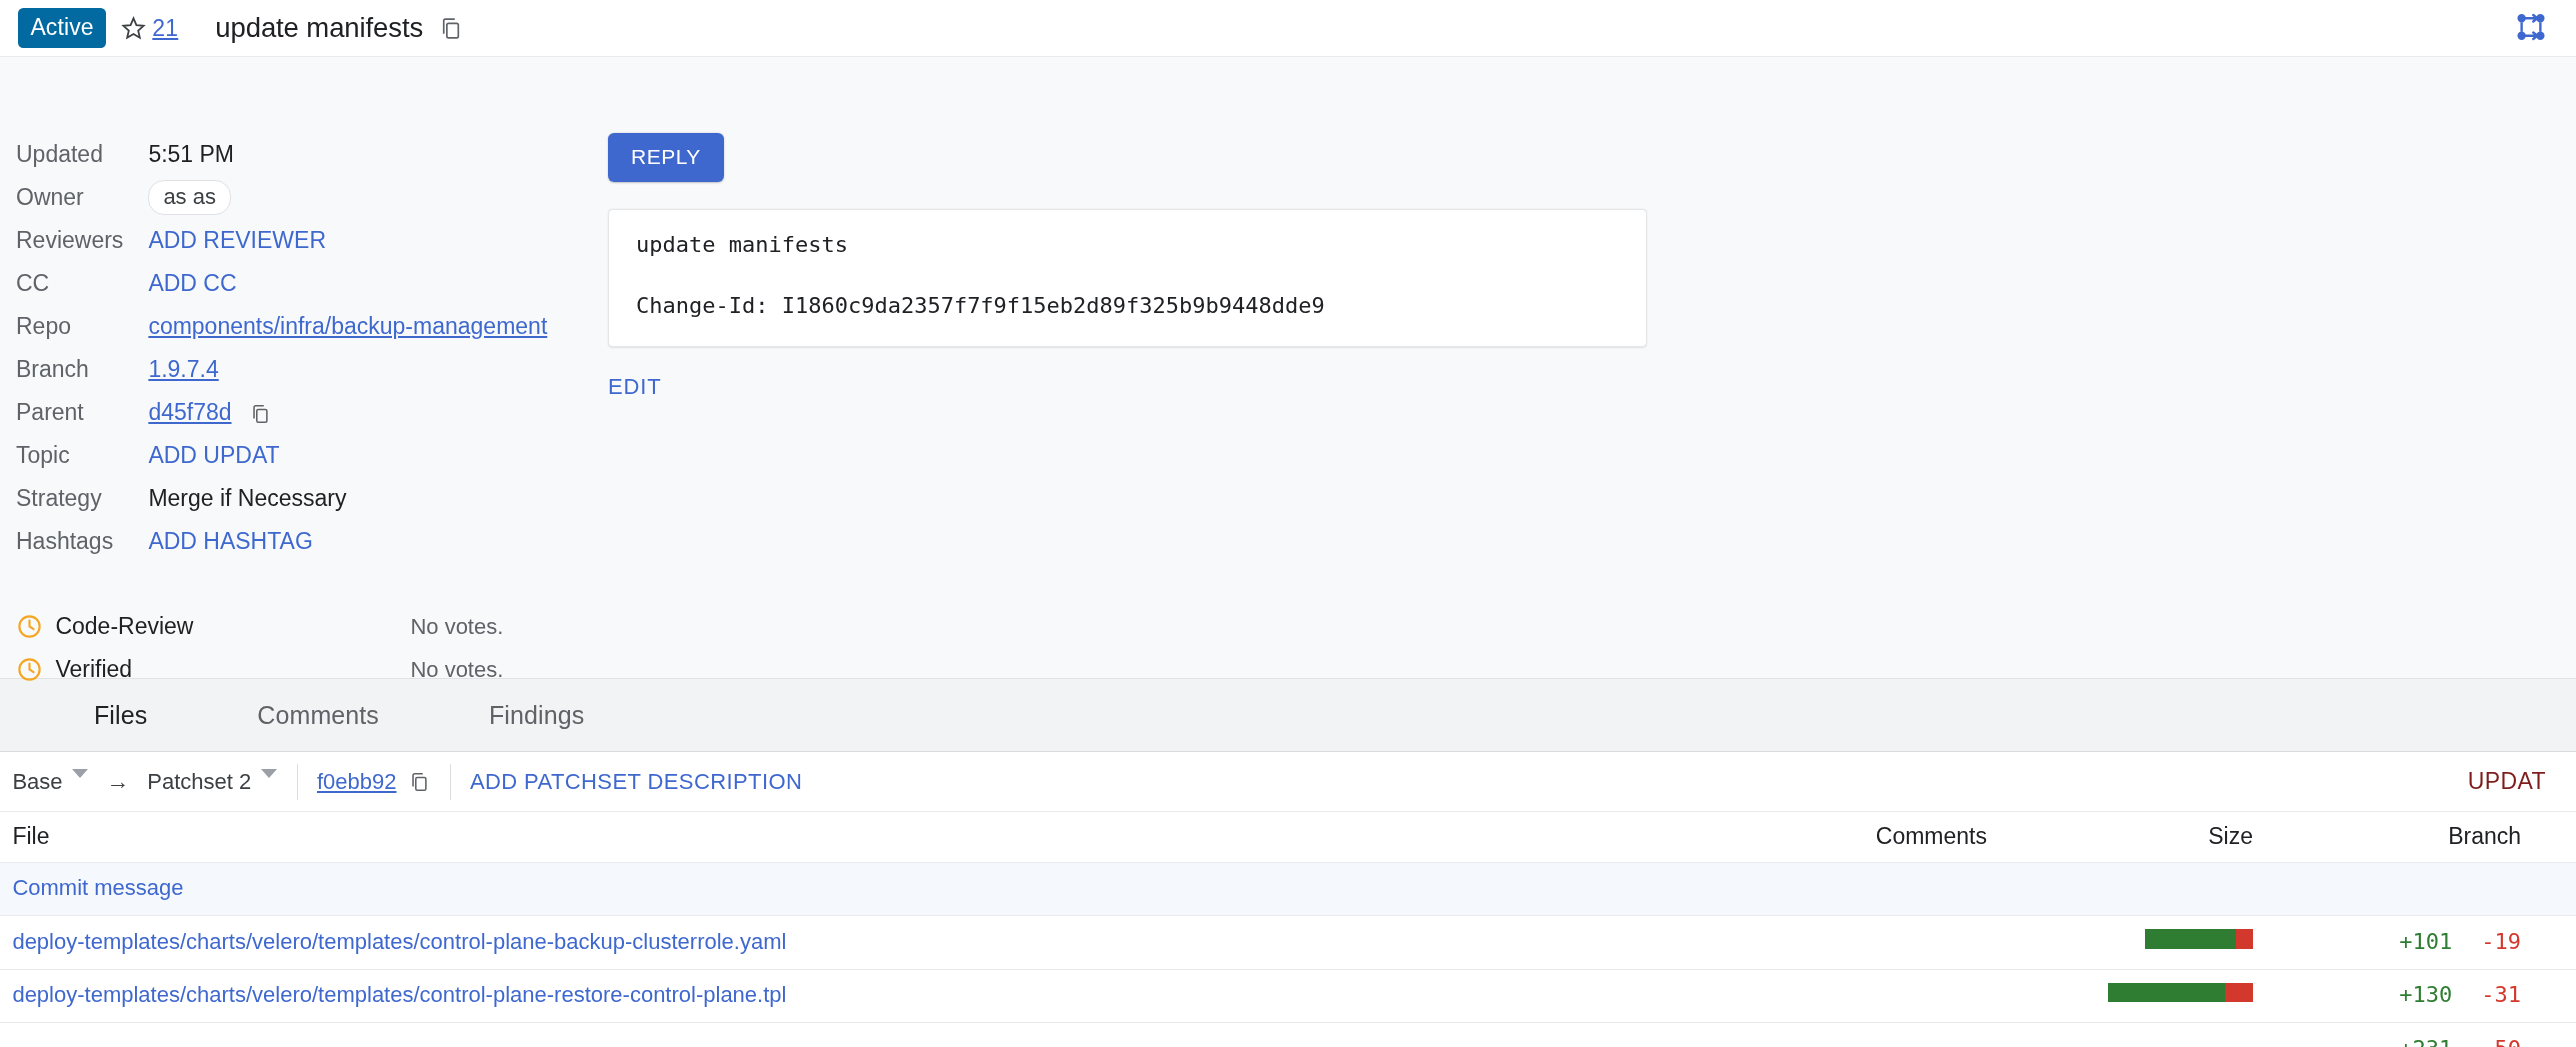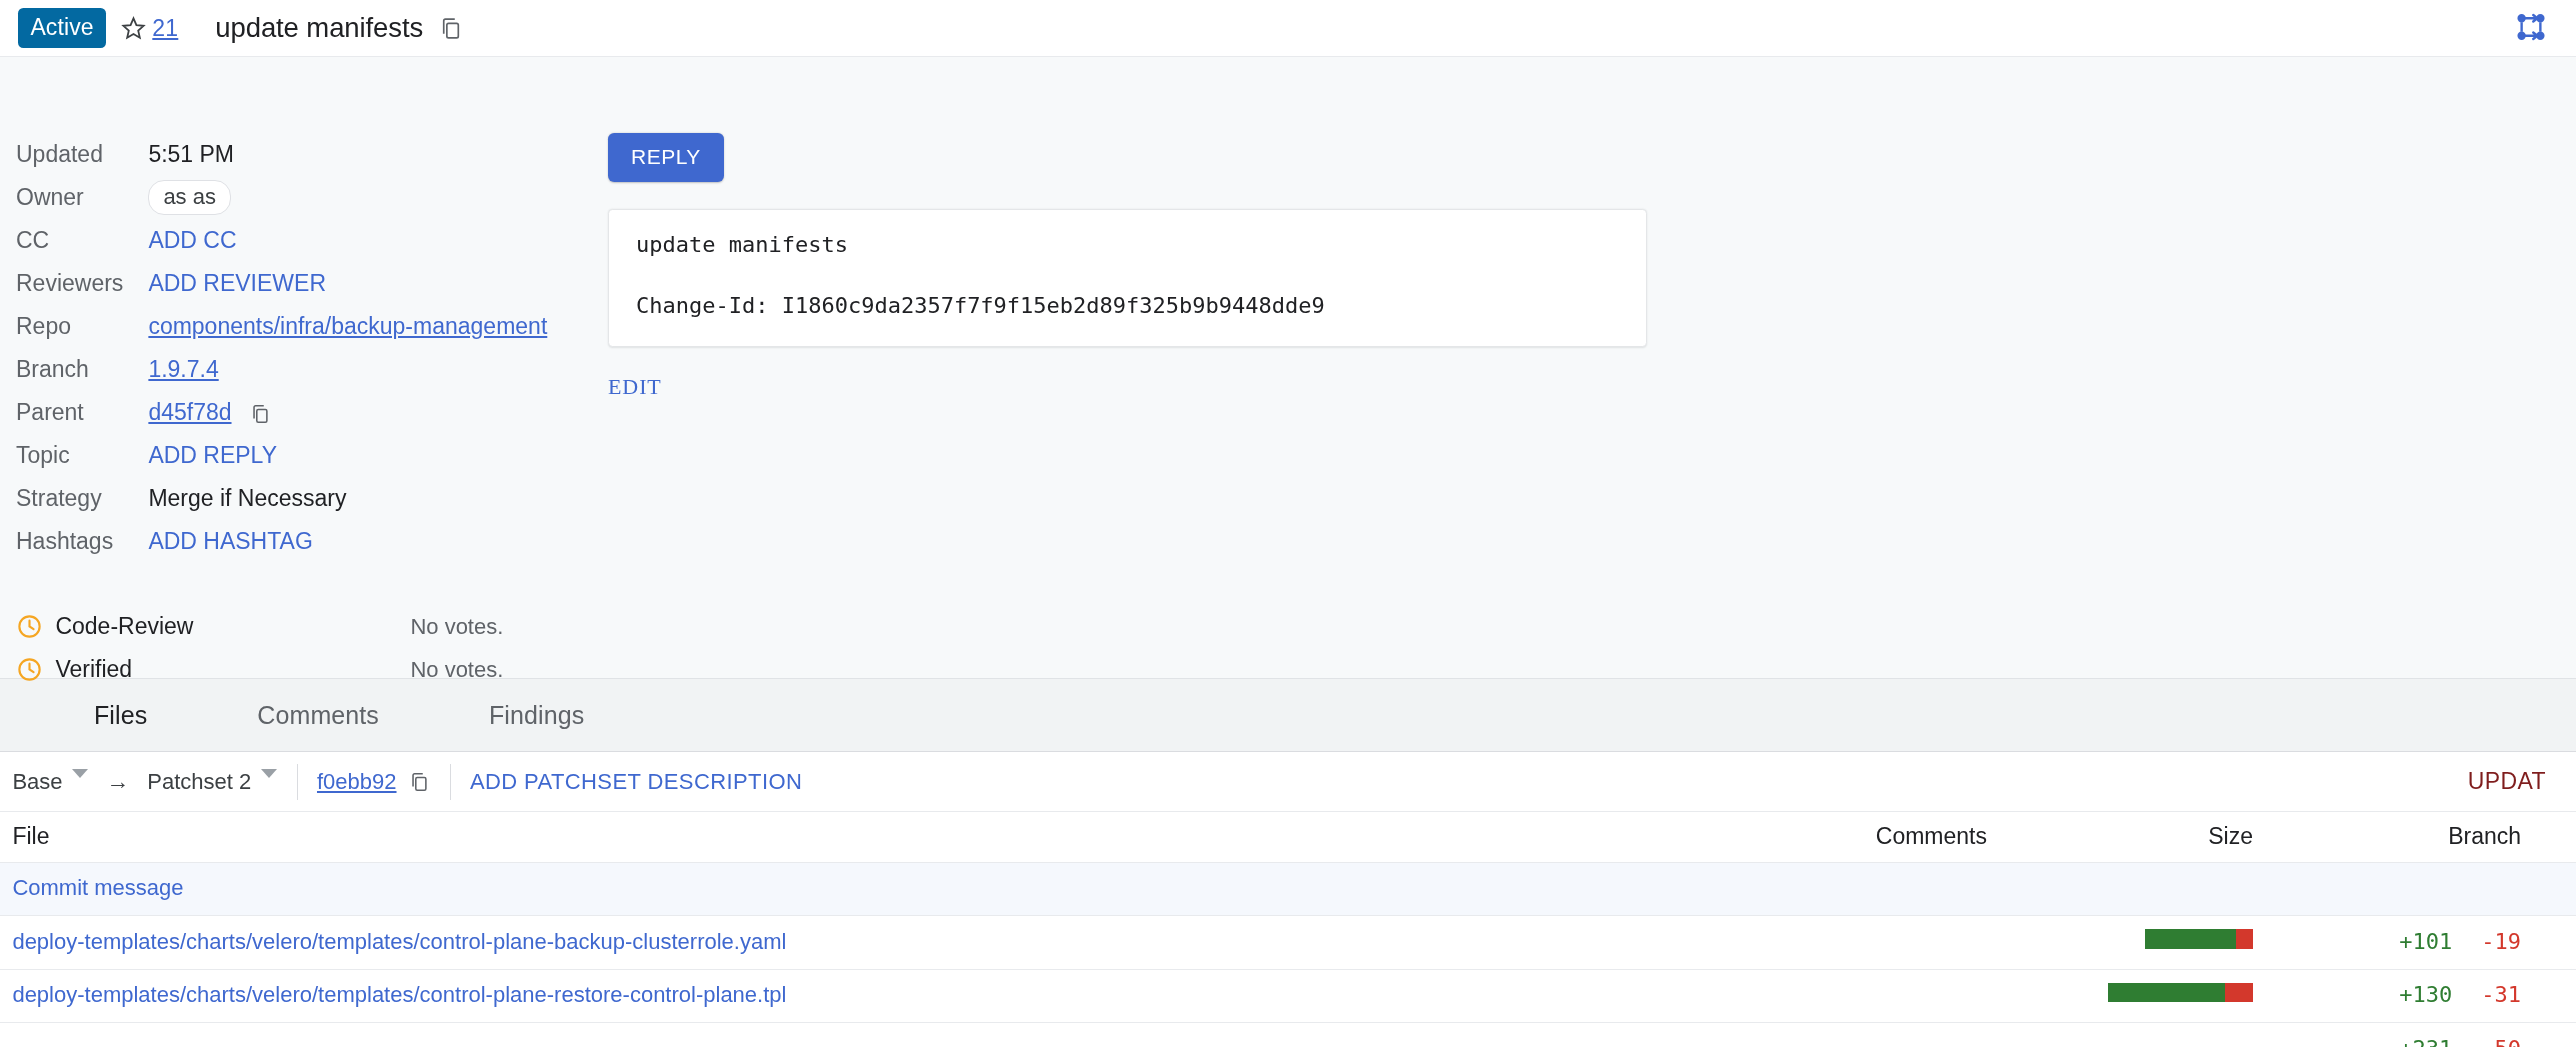--- a/index.html
+++ b/index.html
@@ -121,21 +121,21 @@
   .commit-line {
     font-family: "DejaVu Sans Mono", monospace;
     font-size: 22px;
     color: #202124;
     line-height: 1.1;
     white-space: pre;
   }
   .commit-gap { height: 37px; }
   .edit-link {
     margin-top: 27px;
-    font-family: Liberation Serif, serif;
+    font-family: Liberation Sans, sans-serif;
     font-size: 22px;
     color: #3f68cf;
     letter-spacing: 0.9px;
     display: inline-block;
     cursor: pointer;
   }
 
   
   .tabs {
     height: 73px;
@@ -263,29 +263,29 @@
           <td class="meta-label">Updated</td>
           <td class="meta-value">5:51 PM</td>
         </tr>
         <tr>
           <td class="meta-label">Owner</td>
           <td>
             <span class="owner-chip">as as</span>
           </td>
         </tr>
         <tr>
+          <td class="meta-label">Reviewers</td>
+          <td>
+            <span class="link">ADD REVIEWER</span>
+          </td>
+        </tr>
+        <tr>
           <td class="meta-label">CC</td>
           <td>
             <span class="link">ADD CC</span>
-          </td>
-        </tr>
-        <tr>
-          <td class="meta-label">Reviewers</td>
-          <td>
-            <span class="link">ADD REVIEWER</span>
           </td>
         </tr>
         <tr>
           <td class="meta-label">Repo</td>
           <td>
             <span class="link-u">components/infra/backup-management</span>
           </td>
         </tr>
         <tr>
           <td class="meta-label">Branch</td>
@@ -301,21 +301,21 @@
               <svg width="22" height="22" viewBox="0 0 24 24" fill="none" stroke="#5f6368" stroke-width="1.7">
                 <rect x="8.5" y="7" width="11" height="14" rx="1.6"></rect>
                 <path d="M5.5 17V4.6A1.6 1.6 0 0 1 7.1 3h9"></path>
               </svg>
             </span>
           </td>
         </tr>
         <tr>
           <td class="meta-label">Topic</td>
           <td>
-            <span class="link">ADD REPLY</span>
+            <span class="link">ADD UPDAT</span>
           </td>
         </tr>
         <tr>
           <td class="meta-label">Strategy</td>
           <td class="meta-value">Merge if Necessary</td>
         </tr>
         <tr>
           <td class="meta-label">Hashtags</td>
           <td>
             <span class="link">ADD HASHTAG</span>

